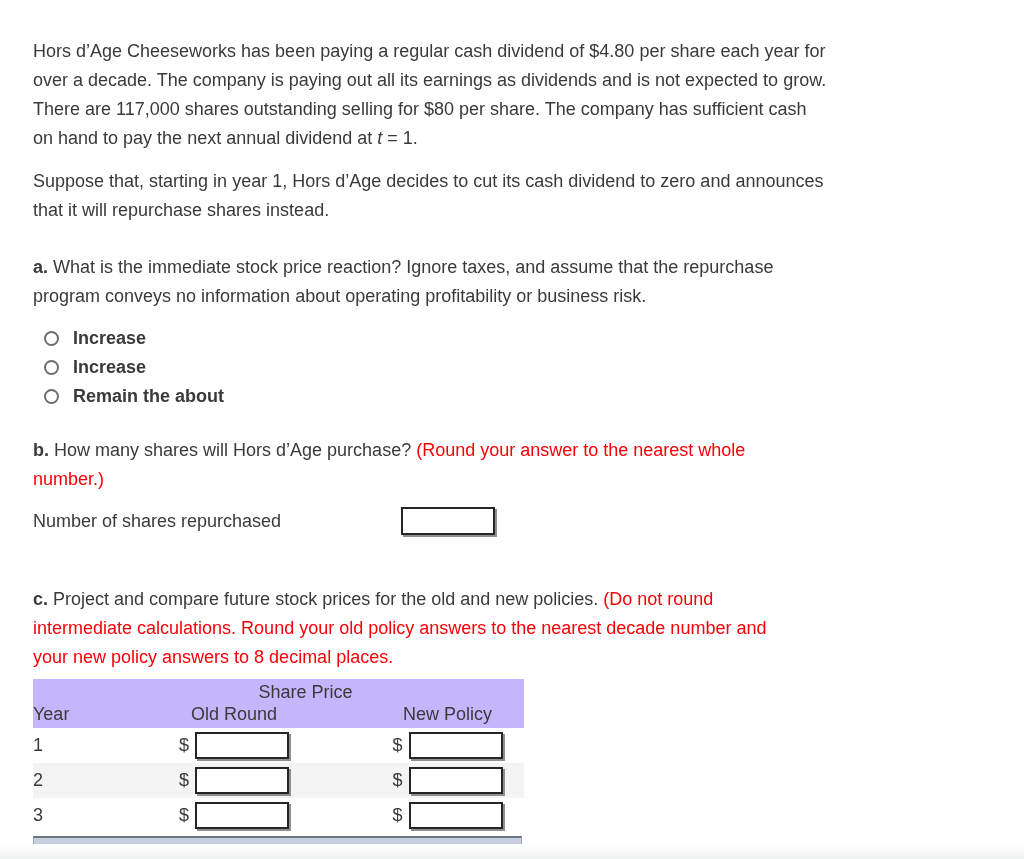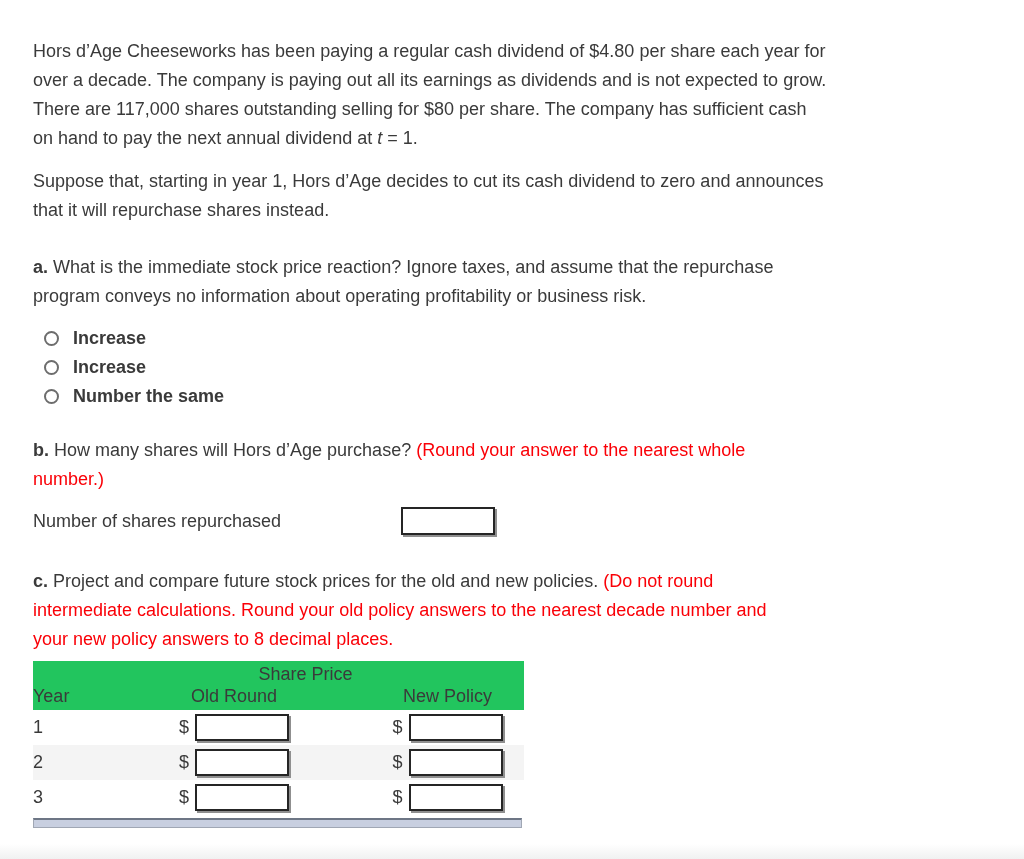--- a/index.html
+++ b/index.html
@@ -10,21 +10,21 @@
     font-family:"Liberation Sans", sans-serif;
     font-size:18px; line-height:29px; color:#3a3a3a;
     position:relative; overflow:hidden;
   }
   .content { padding:37px 30px 0 33px; max-width:1000px; }
 
   p.qpara { margin:0; }
   #p2 { margin-top:14px; }
   #pa { margin-top:28px; }
   #pb { margin-top:25px; }
-  #pc { margin-top:30px; }
+  #pc { margin-top:48px; }
 
   .s-b { font-weight:700; }
   .s-i { font-style:italic; }
   .s-r { color:#fa0007; font-weight:400; }
 
   
   .radio-group { margin-top:13px; }
   .radio-row { display:flex; align-items:center; height:29px;font-weight:bold; }
   .radio {
     width:15px; height:15px; border:2px solid #6d6d6d; border-radius:50%;
@@ -40,21 +40,21 @@
     font-family:"Liberation Sans", sans-serif;
     font-size:16px; color:#3a3a3a; padding:1px 5px;
     border-radius:0; outline:none;
   }
   .answer-row { position:relative; margin-top:11px; height:32px; }
   .answer-row .label { line-height:32px; }
   .answer-row .box3d { position:absolute; left:368px; top:2px; height:28px; }
 
   
   .qtable { width:491px; margin-top:7px; }
-  .qt-head { background:#22c55e; padding:2px 0 3px; }
+  .qt-head { background:#c4b5fd; padding:2px 0 3px; }
   .qt-h1 { display:grid; grid-template-columns:90px 1fr; height:22px; line-height:22px; }
   .qt-h1 .gh { grid-column:2; text-align:center; transform:translateX(-18px); }
   .qt-h2, .qt-row { display:grid; grid-template-columns:90px 212px 189px; }
   .qt-h2 { height:22px; line-height:22px; }
   .c-year { padding-right:20px; }
   .c-old  { text-align:center; padding-left:10px; }
   .c-new  { text-align:center; padding-left:36px; }
   .qt-row { height:35px; align-items:center; }
   .qt-row.alt { background:#f4f4f4; }
   .money { display:flex; align-items:center; justify-content:center; gap:6px; }
@@ -87,21 +87,21 @@
     <div class="radio-row">
       <span class="radio"></span>
       <span class="radio-label">Increase</span>
     </div>
     <div class="radio-row">
       <span class="radio"></span>
       <span class="radio-label">Increase</span>
     </div>
     <div class="radio-row">
       <span class="radio"></span>
-      <span class="radio-label">Number the same</span>
+      <span class="radio-label">Remain the about</span>
     </div>
   </div>
 
   <p class="qpara" id="pb"><span class="s-b">b.</span><span> How many shares will Hors d’Age purchase? </span><span class="s-r">(Round your answer to the nearest whole</span><br><span class="s-r">number.)</span></p>
 
   <div class="answer-row">
     <span class="label">Number of shares repurchased</span>
     <input class="box3d" type="text" value="" style="">
   </div>
 

